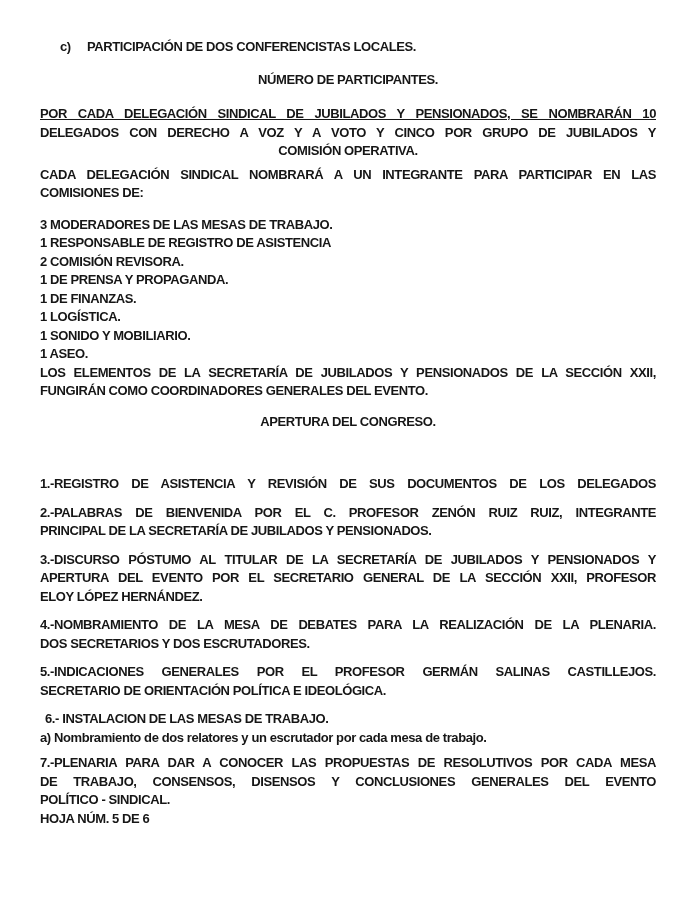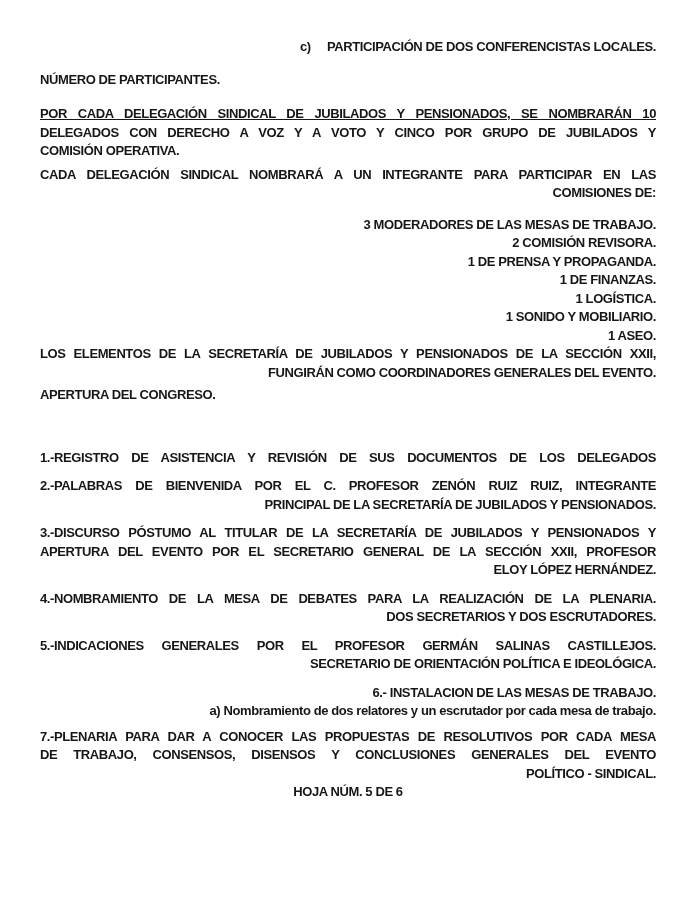--- a/index.html
+++ b/index.html
@@ -12,32 +12,32 @@
     padding: 38px 40px 0 40px;
     font-family: "Liberation Sans", "DejaVu Sans", sans-serif;
     font-weight: bold;
     font-size: 13px;
     line-height: 18.5px;
     letter-spacing: -0.4px;
     color: #161616;
     overflow: hidden;
   }
   .ln { min-height: 18.5px; }
-  .left { text-align: right; white-space: nowrap; }
+  .left { text-align: left; white-space: nowrap; }
   .j { text-align: justify; text-align-last: justify; }
-  .c { }
-  .r { text-align: center; white-space: nowrap; }
+  .c { text-align: center; }
+  .r { text-align: left; white-space: nowrap; }
   .item-c { padding-left: 20px; }
   .item-c .lbl { display: inline-block; }
   .item-c .txt { display: inline-block; margin-left: 13px; }
   .mt-h1    { margin-top: 14px; }
   .mt-para  { margin-top: 16px; text-decoration: underline; }
   .mt-cada  { margin-top: 5px;  }
   .mt-list  { margin-top: 13px; }
-  .mt-h3    { margin-top: 4px;  }
+  .mt-h3    { margin-top: 12px;  }
   .mt-ag1   { margin-top: 44px; }
   .mt-ag    { margin-top: 10px; }
   .mt-ag7   { margin-top: 7px;  }
   .indent-6 { padding-left: 5px; }
 </style>
 </head>
 <body>
 
 <div class="page">
 
@@ -55,20 +55,21 @@
 
   <div class="ln c">COMISIÓN OPERATIVA.</div>
 
   <div>
     <div class="ln j mt-cada">CADA DELEGACIÓN SINDICAL NOMBRARÁ A UN INTEGRANTE PARA PARTICIPAR EN LAS</div>
     <div class="ln left">COMISIONES DE:</div>
   </div>
 
   <div>
     <div class="ln left mt-list">3 MODERADORES DE LAS MESAS DE TRABAJO.</div>
+    <div class="ln left">1 RESPONSABLE DE REGISTRO DE ASISTENCIA</div>
     <div class="ln left">2 COMISIÓN REVISORA.</div>
     <div class="ln left">1 DE PRENSA Y PROPAGANDA.</div>
     <div class="ln left">1 DE FINANZAS.</div>
     <div class="ln left">1 LOGÍSTICA.</div>
     <div class="ln left">1 SONIDO Y MOBILIARIO.</div>
     <div class="ln left">1 ASEO.</div>
   </div>
 
   <div>
     <div class="ln j">LOS ELEMENTOS DE LA SECRETARÍA DE JUBILADOS Y PENSIONADOS DE LA SECCIÓN XXII,</div>

